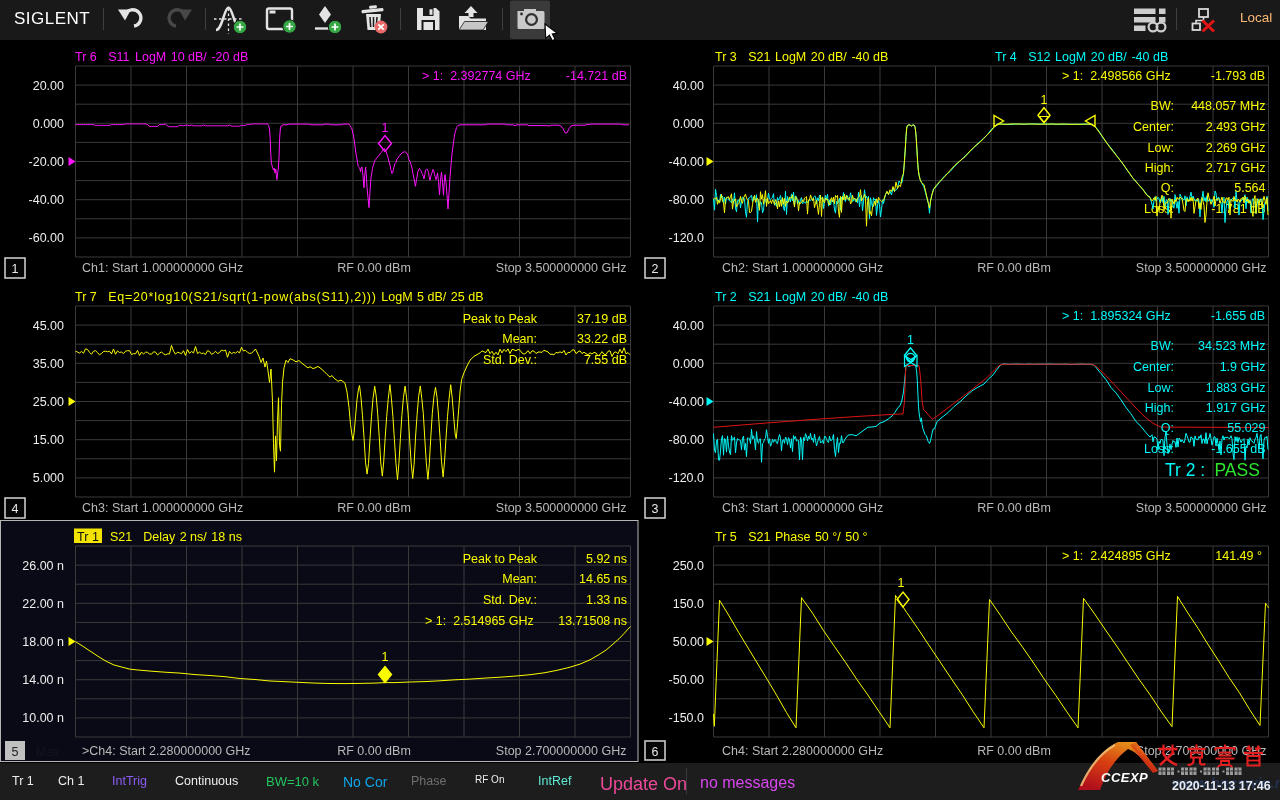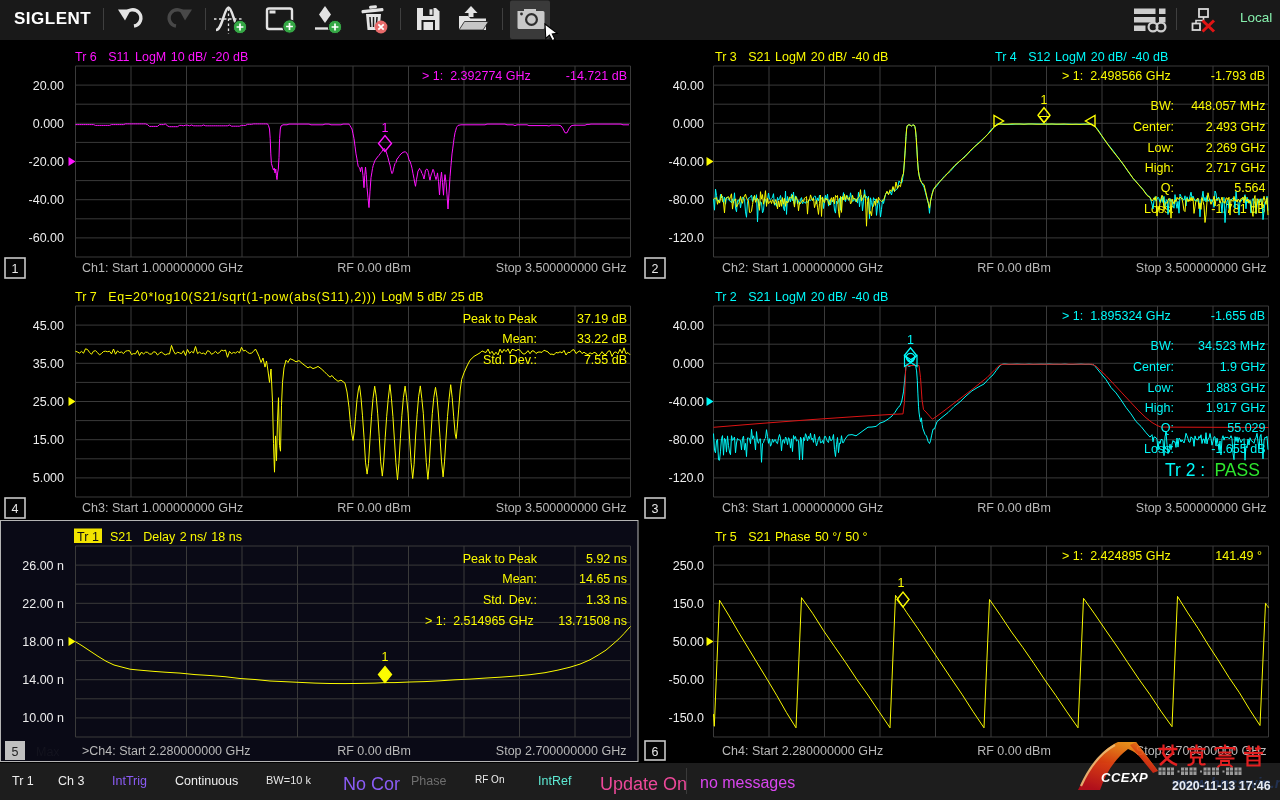--- a/index.html
+++ b/index.html
@@ -1,19 +1,19 @@
 <!DOCTYPE html>
 <html><head><meta charset="utf-8"><title>VNA</title><style>
 html,body{margin:0;padding:0;width:1280px;height:800px;background:#000;overflow:hidden}
 body{font-family:"Liberation Sans",sans-serif}
 .abs{position:absolute}
 svg text{font-family:"Liberation Sans",sans-serif}
 </style></head><body>
 <div class="abs" style="left:0;top:0;width:1280px;height:40px;background:#191919"></div>
-<div class="abs" style="left:14px;top:9px;color:#fff;font-size:17px;font-weight:bold;letter-spacing:0.5px">SIGLENT</div>
+<div class="abs" style="left:14px;top:9px;color:#fff;font-size:17px;font-weight:normal;letter-spacing:0.5px">SIGLENT</div>
 <svg class="abs" style="left:0;top:0;z-index:5" width="1280" height="48" viewBox="0 0 1280 48">
 <rect x="510" y="0.5" width="40" height="38.5" rx="2" fill="#3a3a3a"></rect>
 <line x1="103.5" y1="8" x2="103.5" y2="30" stroke="#3f3f3f" stroke-width="1"></line>
 <line x1="205.5" y1="8" x2="205.5" y2="30" stroke="#3f3f3f" stroke-width="1"></line>
 <line x1="400.5" y1="8" x2="400.5" y2="30" stroke="#3f3f3f" stroke-width="1"></line>
 <line x1="502.5" y1="8" x2="502.5" y2="30" stroke="#3f3f3f" stroke-width="1"></line>
 <line x1="1176.5" y1="8" x2="1176.5" y2="30" stroke="#3f3f3f" stroke-width="1"></line>
 <path d="M125 15 A 8.2 8.2 0 1 1 134 26" fill="none" stroke="#e3e3e3" stroke-width="3.4"></path>
 <polygon points="118,9.5 131,9.5 125,20.5" fill="#e3e3e3"></polygon>
 <path d="M185 15 A 8.2 8.2 0 1 0 176 26" fill="none" stroke="#484848" stroke-width="3.4"></path>
@@ -56,21 +56,21 @@
 <rect x="1134" y="17" width="21.5" height="5.5" fill="#cdcdcd"></rect>
 <rect x="1159" y="17" width="6.5" height="5.5" fill="#cdcdcd"></rect>
 <rect x="1134" y="25.5" width="11.5" height="5.5" fill="#cdcdcd"></rect>
 <circle cx="1153" cy="27" r="4.4" fill="none" stroke="#cdcdcd" stroke-width="2.2"></circle>
 <circle cx="1161" cy="27" r="4.4" fill="none" stroke="#cdcdcd" stroke-width="2.2"></circle>
 <rect x="1199" y="9" width="9" height="8" fill="none" stroke="#dadada" stroke-width="1.8"></rect>
 <rect x="1192.5" y="23.5" width="7.5" height="6.5" fill="none" stroke="#dadada" stroke-width="1.8"></rect>
 <path d="M1203.5 17 L1203.5 20.5 L1196 20.5 L1196 23.5" fill="none" stroke="#dadada" stroke-width="1.6"></path>
 <path d="M1202.5 20.5 L1214 31.5 M1214 20.5 L1202.5 31.5" stroke="#e01414" stroke-width="3"></path>
 </svg>
-<div class="abs" style="left:1240px;top:10px;color:#86efac;font-size:13.5px">Local</div>
+<div class="abs" style="left:1240px;top:10px;color:#fdba74;font-size:13.5px">Local</div>
 <svg class="abs" style="left:0px;top:40px" width="640" height="240" viewBox="0 0 640 240">
 <line x1="75.5" y1="26" x2="630.5" y2="26" stroke="#3a3a3a" stroke-width="1"></line>
 <line x1="75.5" y1="45.1" x2="630.5" y2="45.1" stroke="#3a3a3a" stroke-width="1"></line>
 <line x1="75.5" y1="64.2" x2="630.5" y2="64.2" stroke="#3a3a3a" stroke-width="1"></line>
 <line x1="75.5" y1="83.3" x2="630.5" y2="83.3" stroke="#3a3a3a" stroke-width="1"></line>
 <line x1="75.5" y1="102.4" x2="630.5" y2="102.4" stroke="#3a3a3a" stroke-width="1"></line>
 <line x1="75.5" y1="121.5" x2="630.5" y2="121.5" stroke="#3a3a3a" stroke-width="1"></line>
 <line x1="75.5" y1="140.6" x2="630.5" y2="140.6" stroke="#3a3a3a" stroke-width="1"></line>
 <line x1="75.5" y1="159.7" x2="630.5" y2="159.7" stroke="#3a3a3a" stroke-width="1"></line>
 <line x1="75.5" y1="178.8" x2="630.5" y2="178.8" stroke="#3a3a3a" stroke-width="1"></line>
@@ -379,25 +379,25 @@
 <polygon points="263,87 257,79.5 263,72 269,79.5" fill="none" stroke="#fbfb00" stroke-width="1.4"></polygon>
 <text x="261" y="66.5" fill="#fbfb00" font-size="12.5px" font-weight="normal" xml:space="preserve" text-anchor="middle">1</text>
 <text x="82" y="234.5" fill="#b9b9b9" font-size="12.5px" font-weight="normal" xml:space="preserve">Ch4: Start 2.280000000 GHz</text>
 <text x="374" y="234.5" fill="#b9b9b9" font-size="12.5px" font-weight="normal" xml:space="preserve" text-anchor="middle">RF 0.00 dBm</text>
 <text x="626.5" y="234.5" fill="#b9b9b9" font-size="12.5px" font-weight="normal" xml:space="preserve" text-anchor="end">Stop 2.700000000 GHz</text>
 <rect x="5" y="221" width="20" height="19" fill="#050505" stroke="#c8c8c8" stroke-width="1.6"></rect>
 <text x="15" y="236" fill="#e8e8e8" font-size="12.5px" font-weight="normal" xml:space="preserve" text-anchor="middle">6</text>
 </svg>
 <div class="abs" style="left:0;top:763px;width:1280px;height:37px;background:#1d1d1d"></div>
 <div class="abs" style="left:12px;top:774px;color:#ededed;font-size:12.5px">Tr 1</div>
-<div class="abs" style="left:58px;top:774px;color:#ededed;font-size:12.5px">Ch 3</div>
+<div class="abs" style="left:58px;top:774px;color:#ededed;font-size:12.5px">Ch 1</div>
 <div class="abs" style="left:112px;top:774px;color:#8b5cf6;font-size:12.5px">IntTrig</div>
 <div class="abs" style="left:175px;top:774px;color:#ededed;font-size:12.5px">Continuous</div>
-<div class="abs" style="left:266px;top:774px;color:#e5e5e5;font-size:11px">BW=10 k</div>
-<div class="abs" style="left:343px;top:774px;color:#8b5cf6;font-size:18px">No Cor</div>
+<div class="abs" style="left:266px;top:774px;color:#22c55e;font-size:13px">BW=10 k</div>
+<div class="abs" style="left:343px;top:774px;color:#0ea5e9;font-size:14px">No Cor</div>
 <div class="abs" style="left:411px;top:774px;color:#6f6f6f;font-size:12.5px">Phase</div>
 <div class="abs" style="left:475px;top:774px;color:#ededed;font-size:10px">RF On</div>
 <div class="abs" style="left:538px;top:774px;color:#5eead4;font-size:12.5px">IntRef</div>
 <div class="abs" style="left:600px;top:774px;color:#ec4899;font-size:18px">Update On</div>
 <div class="abs" style="left:700px;top:774px;color:#d946ef;font-size:16px">no messages</div>
 <div class="abs" style="left:686px;top:768px;width:1px;height:26px;background:#3a3a3a"></div>
 <svg class="abs" style="left:1050px;top:726px;z-index:9" width="230" height="74" viewBox="0 0 230 74">
 <defs>
       <linearGradient id="ag" x1="0.75" y1="0" x2="0.25" y2="1">
         <stop offset="0" stop-color="#f9a81e"></stop>

